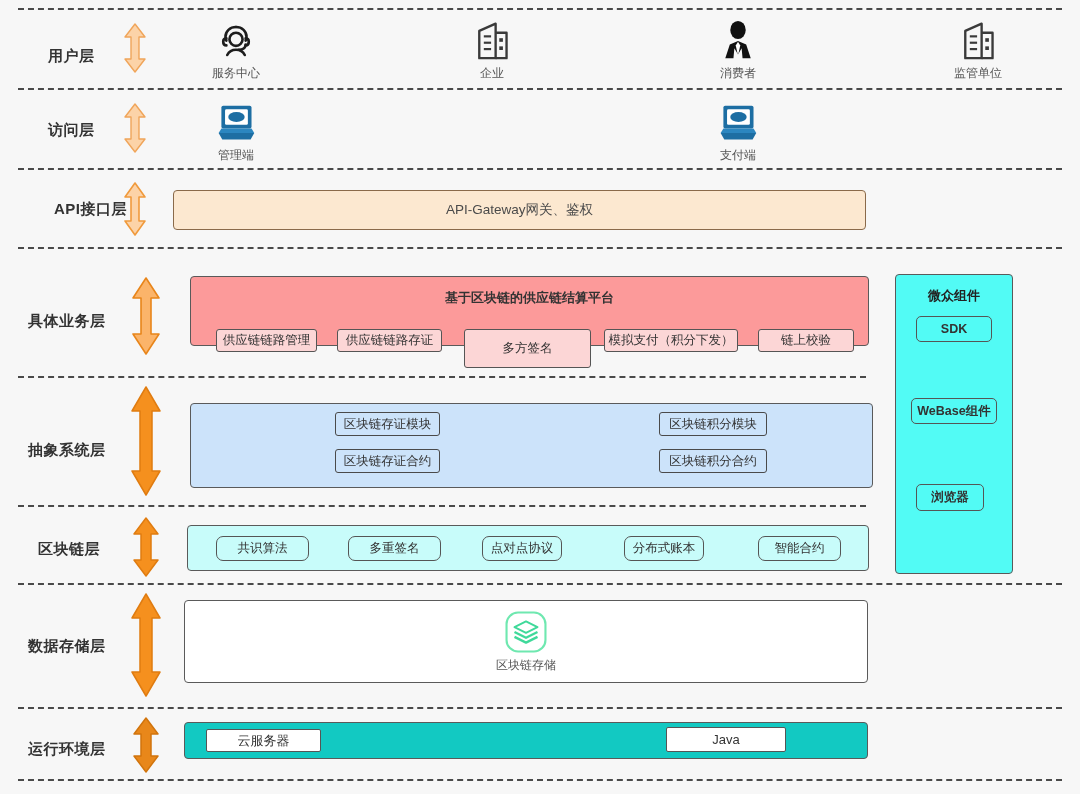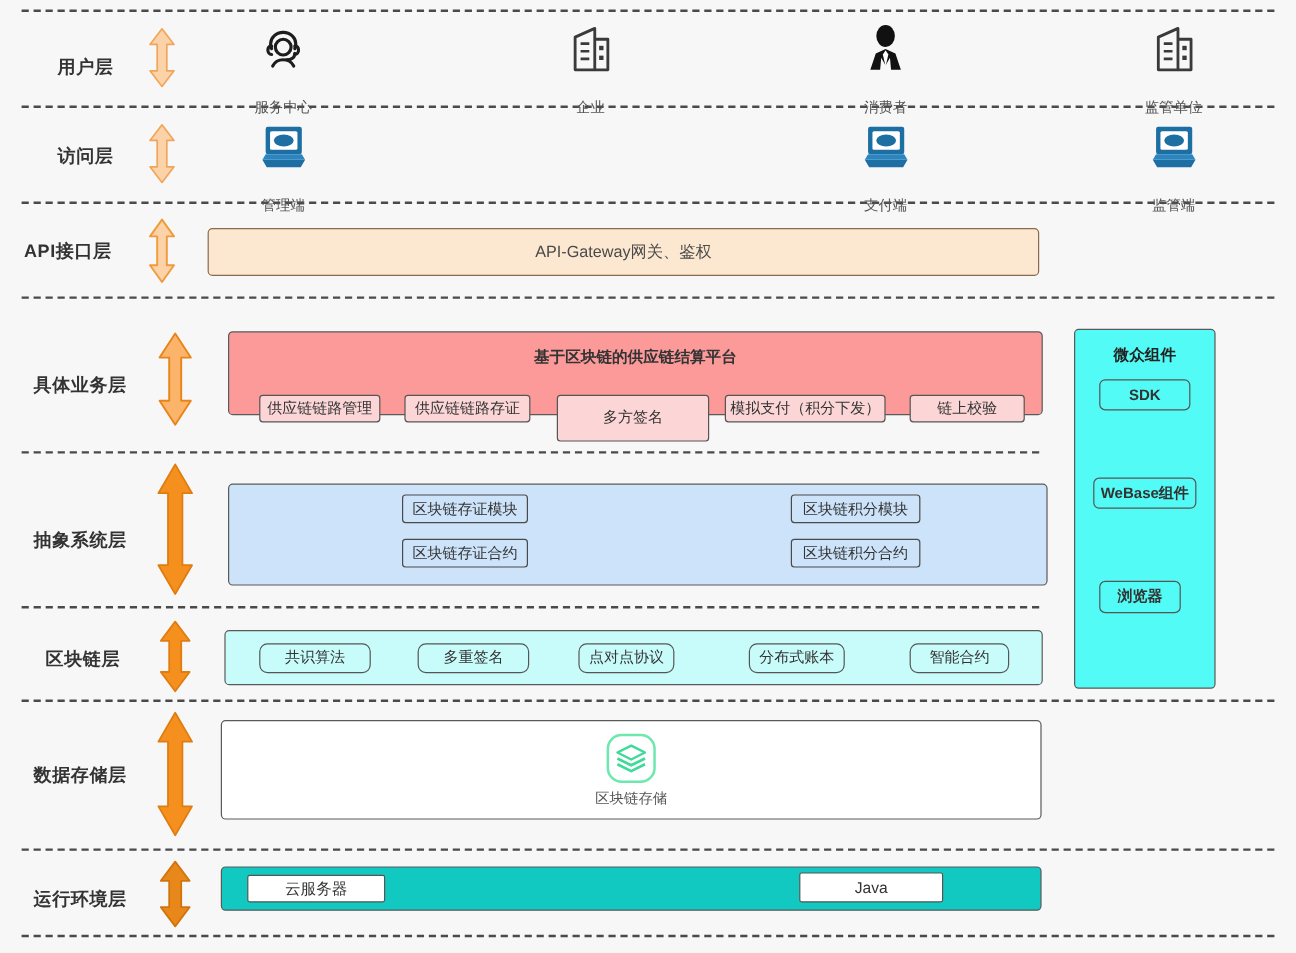--- a/index.html
+++ b/index.html
@@ -36,21 +36,21 @@
   .icon-cell{
     position:absolute;
     width:130px;
     text-align:center;
   }
   .icon-cell .glyph{
     height:46px;
     display:flex;align-items:flex-end;justify-content:center;
   }
   .icon-cell .cap{
-    margin-top:19px;
+    margin-top:3px;
     font-size:12px;
     color:#555;
   }
 
   
   .band{
     position:absolute;
     box-sizing:border-box;
     border:1.6px solid #5a5a5a;
     border-radius:4px;
@@ -128,21 +128,21 @@
   <div class="sep" style="top:168px;"></div>
   <div class="sep" style="top:247px;"></div>
   <div class="sep" style="top:376px; right:214px;"></div>
   <div class="sep" style="top:505px; right:214px;"></div>
   <div class="sep" style="top:583px;"></div>
   <div class="sep" style="top:707px;"></div>
   <div class="sep" style="top:779px;"></div>
 
   <div class="layer-label" style="left:48px; top:47px;">用户层</div>
   <div class="layer-label" style="left:48px; top:121px;">访问层</div>
-  <div class="layer-label" style="left:20px; top:200px;">API接口层</div>
+  <div class="layer-label" style="left:54px; top:200px;">API接口层</div>
   <div class="layer-label" style="left:28px; top:312px;">具体业务层</div>
   <div class="layer-label" style="left:28px; top:441px;">抽象系统层</div>
   <div class="layer-label" style="left:38px; top:540px;">区块链层</div>
   <div class="layer-label" style="left:28px; top:637px;">数据存储层</div>
   <div class="layer-label" style="left:28px; top:740px;">运行环境层</div>
 
   <div class="arrow" style="left:120px; top:22px;">
     <svg width="30" height="52" viewBox="0 0 30 52">
       <path d="M15 2 L25 15 L19 15 L19 37 L25 37 L15 50 L5 37 L11 37 L11 15 L5 15 Z" fill="#fcd3a8" stroke="#f0a55a" stroke-width="1.4" stroke-linejoin="round"></path>
     </svg>
@@ -264,32 +264,20 @@
         <rect x="8" y="4" width="33" height="25" rx="2" fill="#1d6ea3"></rect>
         <rect x="12" y="8" width="25" height="17" rx="1.5" fill="#ffffff"></rect>
         <ellipse cx="24.5" cy="16.5" rx="9" ry="5.5" fill="#1d6ea3"></ellipse>
         <path d="M5 34 L44 34 L40 41 L9 41 Z" fill="#1d6ea3"></path>
         <path d="M8 29 L41 29 L44 34 L5 34 Z" fill="#2b86c0"></path>
       </svg>
     </div>
     <div class="cap">支付端</div>
   </div>
 
-  <div class="icon-cell" style="left:913px; top:98px;">
-    <div class="glyph">
-      <svg width="44" height="42" viewBox="0 0 48 46">
-        <rect x="8" y="4" width="33" height="25" rx="2" fill="#1d6ea3"></rect>
-        <rect x="12" y="8" width="25" height="17" rx="1.5" fill="#ffffff"></rect>
-        <ellipse cx="24.5" cy="16.5" rx="9" ry="5.5" fill="#1d6ea3"></ellipse>
-        <path d="M5 34 L44 34 L40 41 L9 41 Z" fill="#1d6ea3"></path>
-        <path d="M8 29 L41 29 L44 34 L5 34 Z" fill="#2b86c0"></path>
-      </svg>
-    </div>
-    <div class="cap">监管端</div>
-  </div>
 
   <div class="band api-band" style="left:173px; top:190px; width:693px; height:40px;">
     <div class="api-text">API-Gateway网关、鉴权</div>
   </div>
 
   <div class="band biz-band" style="left:190px; top:276px; width:679px; height:70px;">
     <div class="band-title" style="top:12px;">基于区块链的供应链结算平台</div>
   </div>
   <div class="chip chip-biz" style="left:216px; top:329px; width:101px; height:23px;">供应链链路管理</div>
   <div class="chip chip-biz" style="left:337px; top:329px; width:105px; height:23px;">供应链链路存证</div>

